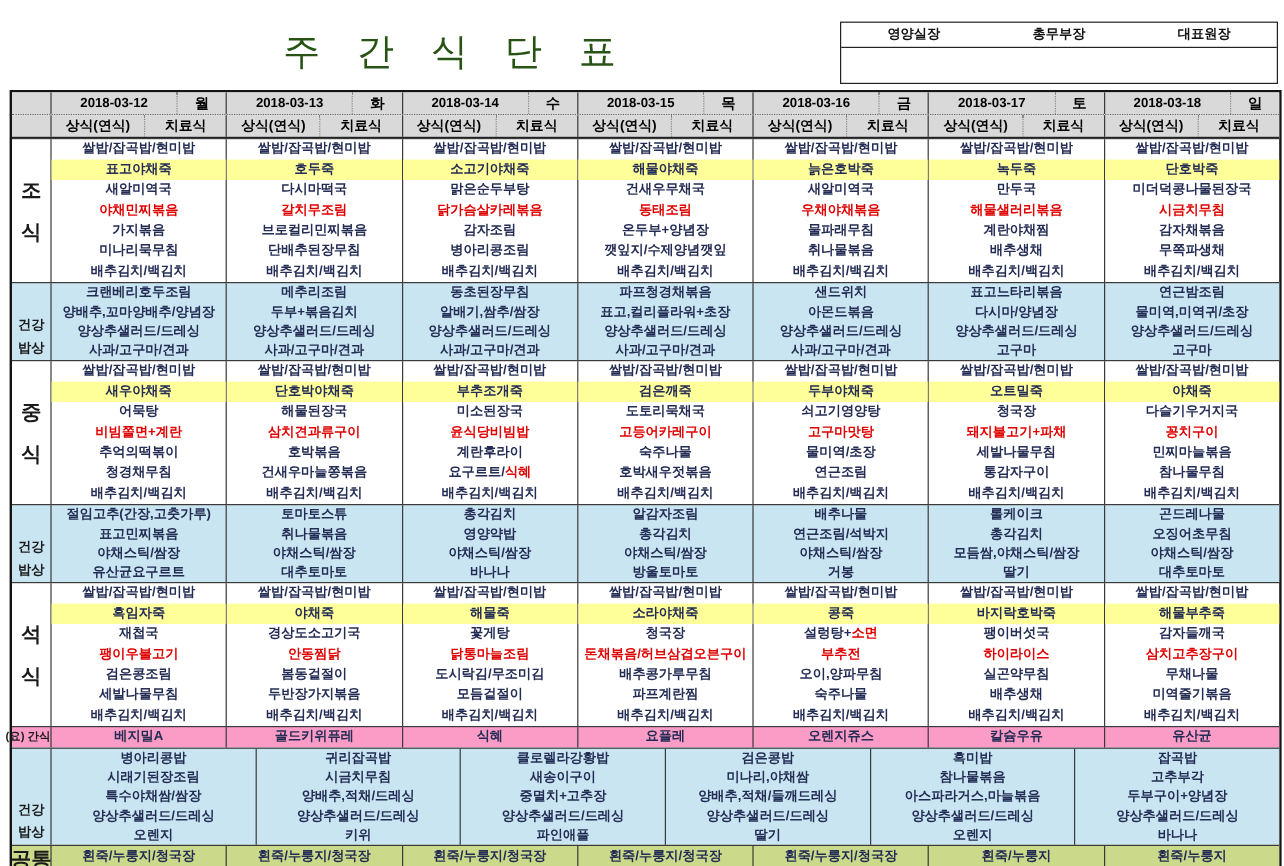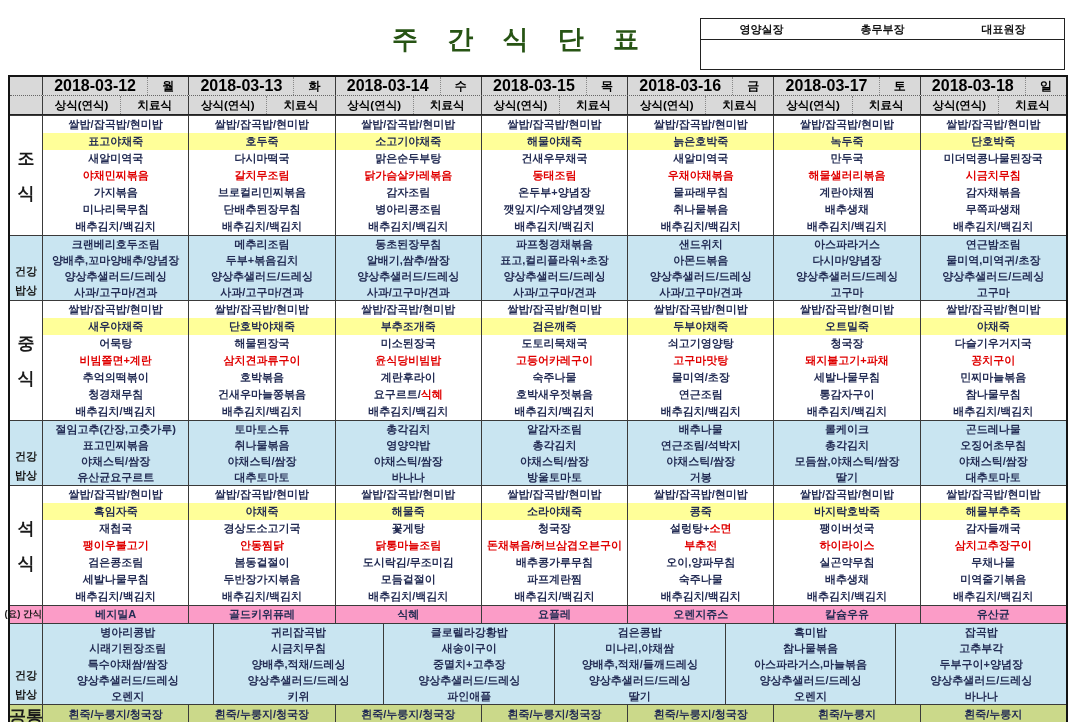--- a/index.html
+++ b/index.html
@@ -1,33 +1,33 @@
 <!DOCTYPE html>
 <html style="--title_green: #275414; --header_gray: #D9D9D9; --porridge_yellow: #FFFF99; --healthy_blue: #C9E5F1; --snack_pink: #FB9CC7; --common_green: #CBD98A; --item_navy: #232C54; --highlight_red: #E00000;"><head>
 <meta charset="utf-8">
 <style>
   html,body{margin:0;padding:0;background:#fff;}
   body{width:1070px;height:722px;position:relative;overflow:hidden;
        font-family:"Liberation Sans","DejaVu Sans",sans-serif;}
-  .page-title{position:absolute;top:22px;left:110px;width:540px;text-align:right;
-       font-size:26px;font-weight:bold;letter-spacing:11px;color:var(--title_green);}
+  .page-title{position:absolute;top:22px;left:110px;width:540px;text-align:center;
+       font-size:31px;font-weight:normal;letter-spacing:11px;color:var(--title_green);}
   .approval-box{position:absolute;top:18px;left:700px;width:363px;height:50px;
        border:1.5px solid #222;background:#fff;}
   .approval-names{display:flex;height:20px;line-height:20px;border-bottom:1.5px solid #222;}
   .approval-names span{flex:1;text-align:center;font-weight:bold;font-size:11px;color:#111;}
   .approval-sign{height:29px;}
 
   .menu-table{position:absolute;top:75px;left:8px;width:1056px;border:2px solid #141414;background:#fff;}
   .hrow{display:flex;background:var(--header_gray);font-weight:bold;color:#000;}
   .hrow1{height:18px;line-height:18px;border-bottom:1px dotted #666;}
   .hrow2{height:18px;line-height:18px;border-bottom:1.5px solid #222;}
   .corner{width:32px;flex:0 0 32px;border-right:1px solid #3a3a3a;}
   .hday{flex:1;display:flex;border-right:1px solid #3a3a3a;min-width:0;}
   .hday:last-child{border-right:none;}
-  .hdate{flex:2.6;text-align:center;font-size:16px;}
+  .hdate{flex:2.6;text-align:center;font-size:11px;}
   .hdow{flex:1;text-align:center;font-size:12px;border-left:1px dotted #888;}
   .hsub1{flex:1.15;text-align:center;font-size:11.5px;border-right:1px dotted #888;}
   .hsub2{flex:1;text-align:center;font-size:11.5px;}
 
   .section{display:flex;border-top:1px solid #3a3a3a;}
   .sec-label{width:32px;flex:0 0 32px;border-right:1px solid #3a3a3a;display:flex;
        flex-direction:column;align-items:center;justify-content:center;
        font-weight:bold;color:#1a1a1a;white-space:nowrap;}
   .kind-meal>.sec-label{font-size:17px;gap:12px;}
   .kind-healthy>.sec-label{font-size:11px;line-height:19px;justify-content:flex-end;}
@@ -222,21 +222,21 @@
         <div class="item">양상추샐러드/드레싱</div>
         <div class="item">사과/고구마/견과</div>
       </div>
       <div class="day-col">
         <div class="item">샌드위치</div>
         <div class="item">아몬드볶음</div>
         <div class="item">양상추샐러드/드레싱</div>
         <div class="item">사과/고구마/견과</div>
       </div>
       <div class="day-col">
-        <div class="item">아스파라거스</div>
+        <div class="item">표고느타리볶음</div>
         <div class="item">다시마/양념장</div>
         <div class="item">양상추샐러드/드레싱</div>
         <div class="item">고구마</div>
       </div>
       <div class="day-col">
         <div class="item">연근밤조림</div>
         <div class="item">물미역,미역귀/초장</div>
         <div class="item">양상추샐러드/드레싱</div>
         <div class="item">고구마</div>
       </div>

